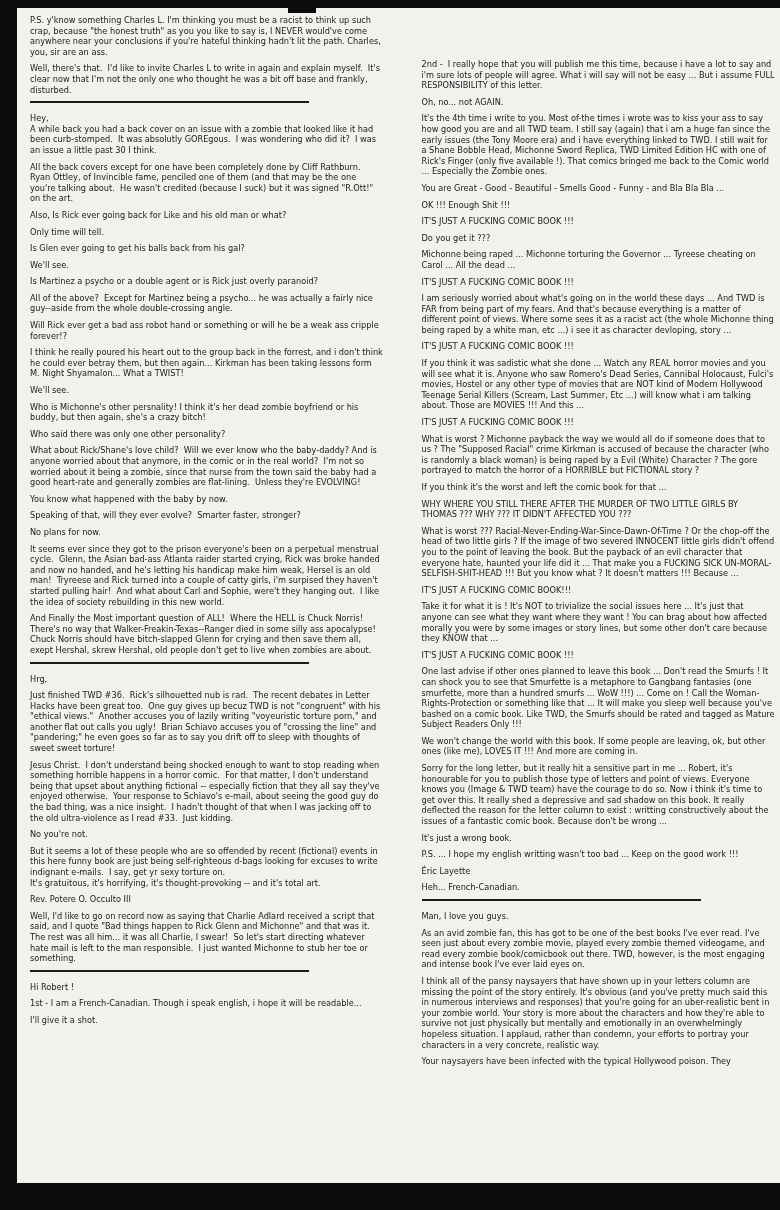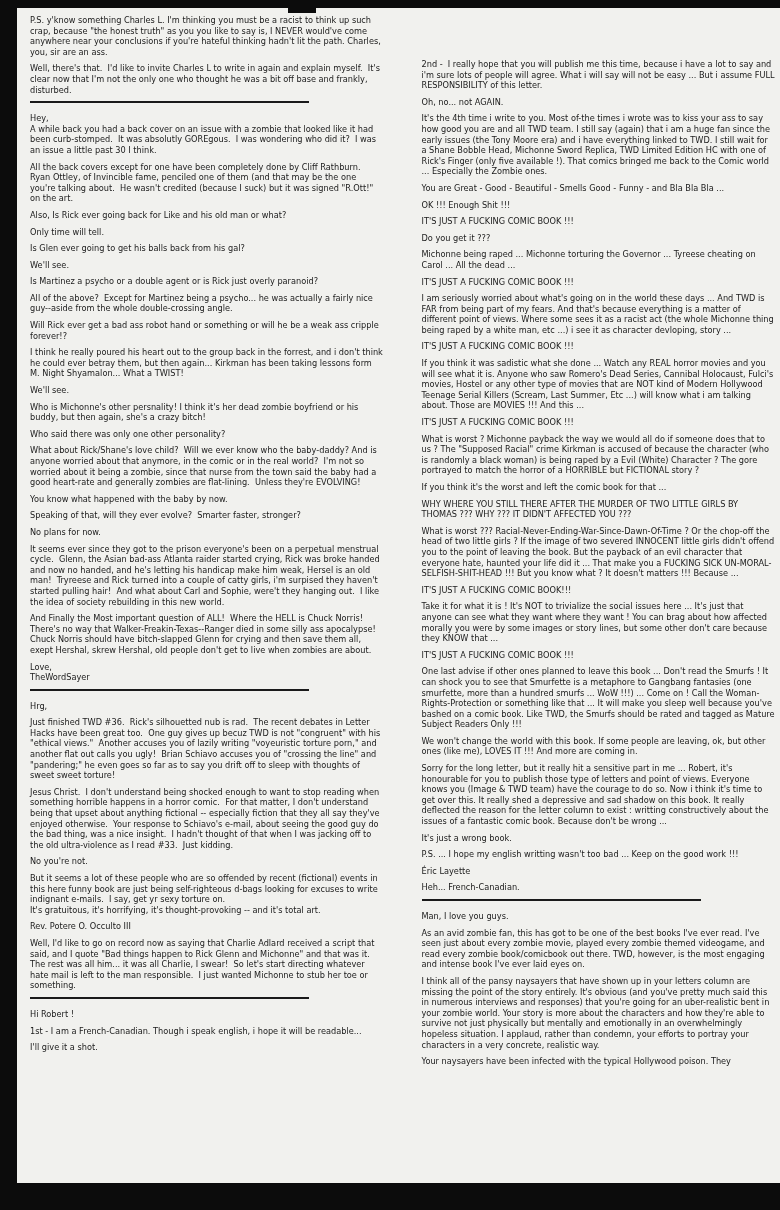--- a/index.html
+++ b/index.html
@@ -65,22 +65,20 @@
       <p class="letter">I think he really poured his heart out to the group back in the forrest, and i don't think he could ever betray them, but then again... Kirkman has been taking lessons form M. Night Shyamalon... What a TWIST!</p>
       <p class="response">We'll see.</p>
       <p class="letter">Who is Michonne's other persnality! I think it's her dead zombie boyfriend or his buddy, but then again, she's a crazy bitch!</p>
       <p class="response">Who said there was only one other personality?</p>
       <p class="letter">What about Rick/Shane's love child?  Will we ever know who the baby-daddy? And is anyone worried about that anymore, in the comic or in the real world?  I'm not so worried about it being a zombie, since that nurse from the town said the baby had a good heart-rate and generally zombies are flat-lining.  Unless they're EVOLVING!</p>
       <p class="response">You know what happened with the baby by now.</p>
       <p class="letter">Speaking of that, will they ever evolve?  Smarter faster, stronger?</p>
       <p class="response">No plans for now.</p>
       <p class="letter">It seems ever since they got to the prison everyone's been on a perpetual menstrual cycle.  Glenn, the Asian bad-ass Atlanta raider started crying, Rick was broke handed and now no handed, and he's letting his handicap make him weak, Hersel is an old man!  Tryreese and Rick turned into a couple of catty girls, i'm surpised they haven't started pulling hair!  And what about Carl and Sophie, were't they hanging out.  I like the idea of society rebuilding in this new world.</p>
       <p class="letter">And Finally the Most important question of ALL!  Where the HELL is Chuck Norris!  There's no way that Walker-Freakin-Texas--Ranger died in some silly ass apocalypse!  Chuck Norris should have bitch-slapped Glenn for crying and then save them all, exept Hershal, skrew Hershal, old people don't get to live when zombies are about.</p>
-      <p class="letter">Love,
-TheWordSayer</p>
       <hr class="divider">
       <p class="letter">Hrg,</p>
       <p class="letter">Just finished TWD #36.  Rick's silhouetted nub is rad.  The recent debates in Letter Hacks have been great too.  One guy gives up becuz TWD is not "congruent" with his "ethical views."  Another accuses you of lazily writing "voyeuristic torture porn," and another flat out calls you ugly!  Brian Schiavo accuses you of "crossing the line" and "pandering;" he even goes so far as to say you drift off to sleep with thoughts of sweet sweet torture!</p>
       <p class="letter">Jesus Christ.  I don't understand being shocked enough to want to stop reading when something horrible happens in a horror comic.  For that matter, I don't understand being that upset about anything fictional -- especially fiction that they all say they've enjoyed otherwise.  Your response to Schiavo's e-mail, about seeing the good guy do the bad thing, was a nice insight.  I hadn't thought of that when I was jacking off to the old ultra-violence as I read #33.  Just kidding.</p>
       <p class="response">No you're not.</p>
       <p class="letter">But it seems a lot of these people who are so offended by recent (fictional) events in this here funny book are just being self-righteous d-bags looking for excuses to write indignant e-mails.  I say, get yr sexy torture on.
 It's gratuitous, it's horrifying, it's thought-provoking -- and it's total art.</p>
       <p class="letter">Rev. Potere O. Occulto III</p>
       <p class="response">Well, I'd like to go on record now as saying that Charlie Adlard received a script that said, and I quote "Bad things happen to Rick Glenn and Michonne" and that was it.  The rest was all him... it was all Charlie, I swear!  So let's start directing whatever hate mail is left to the man responsible.  I just wanted Michonne to stub her toe or something.</p>
       <hr class="divider">

